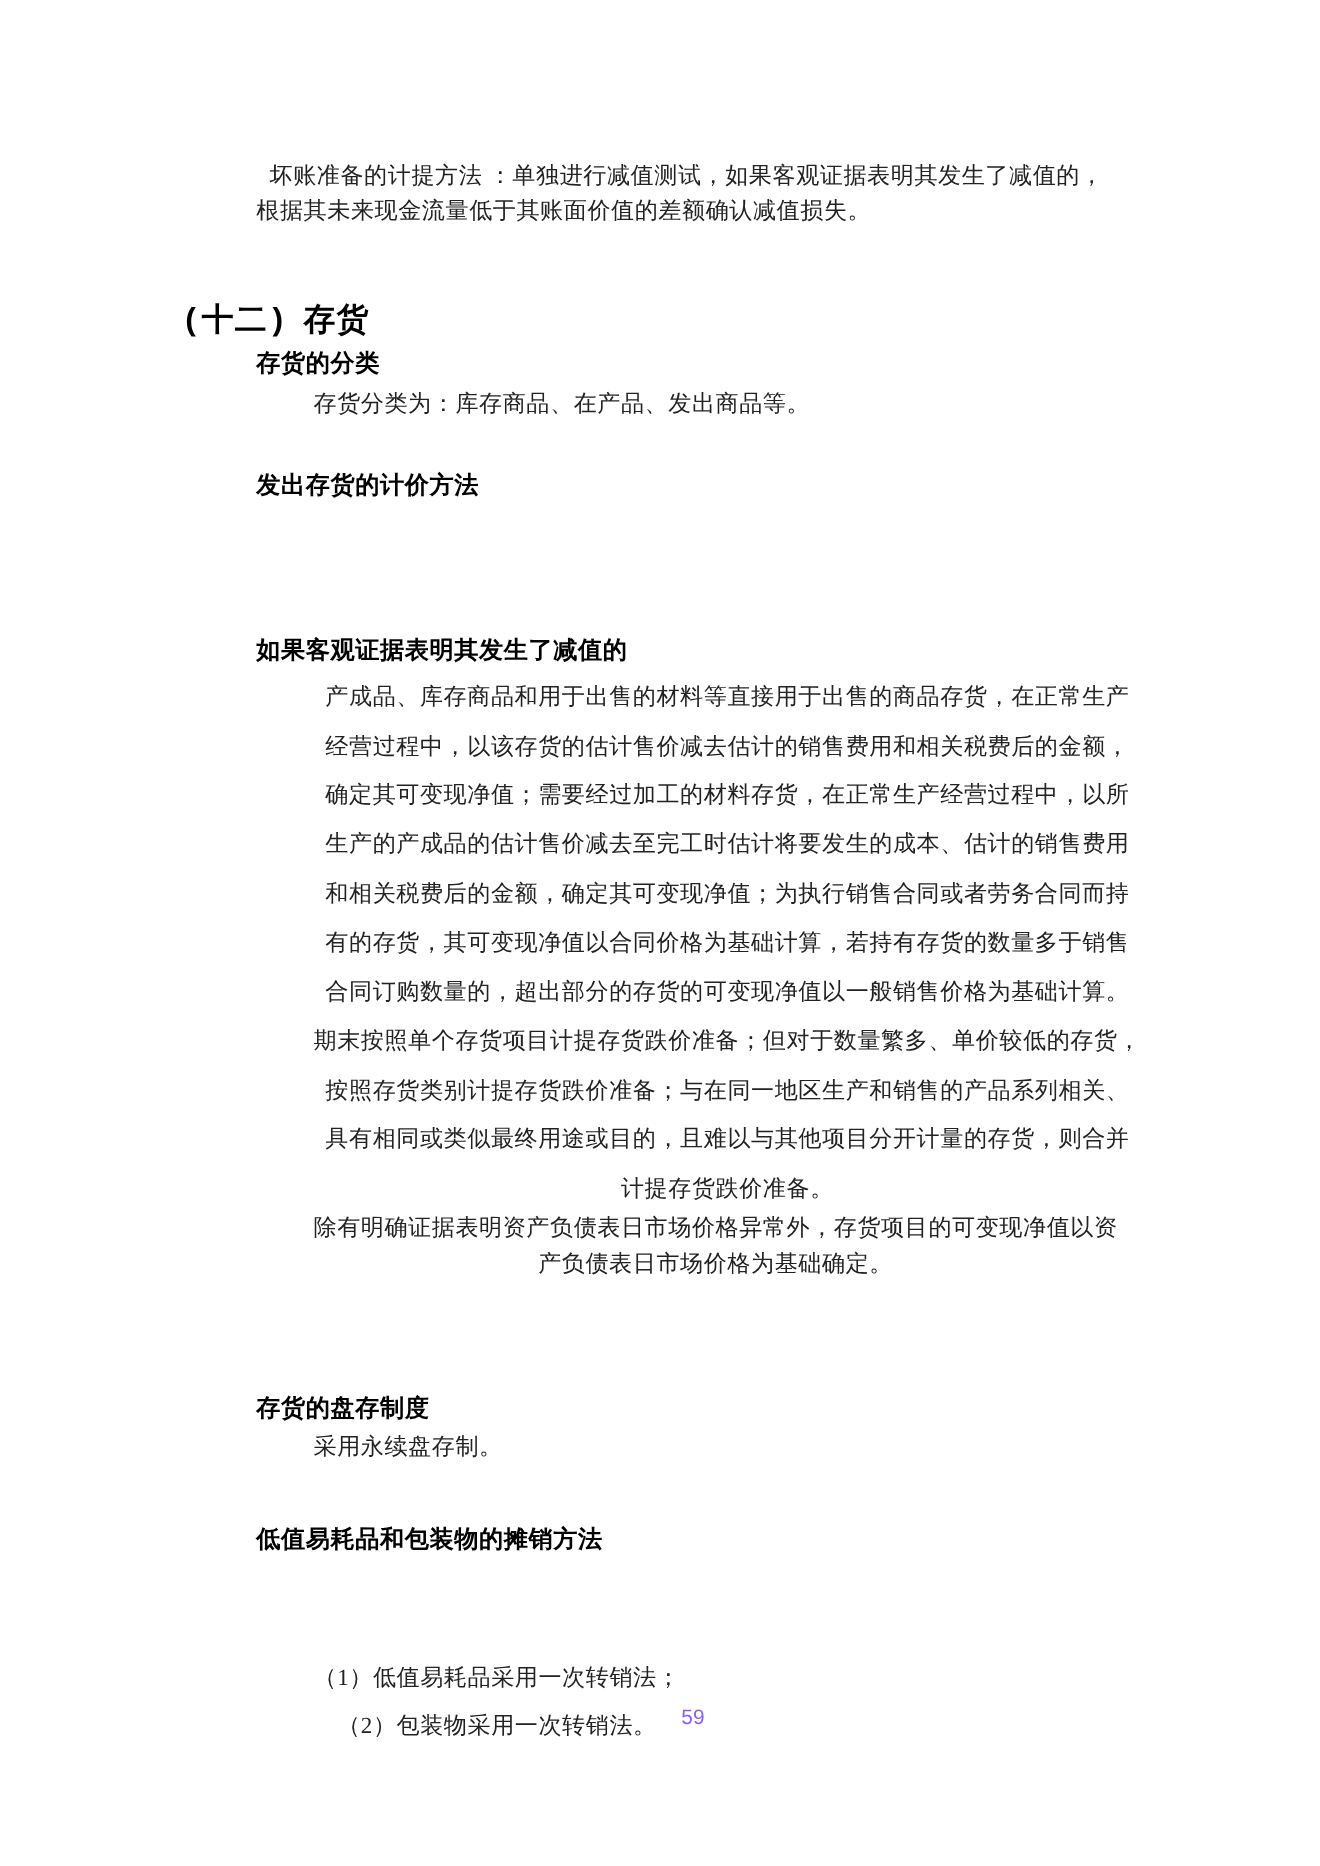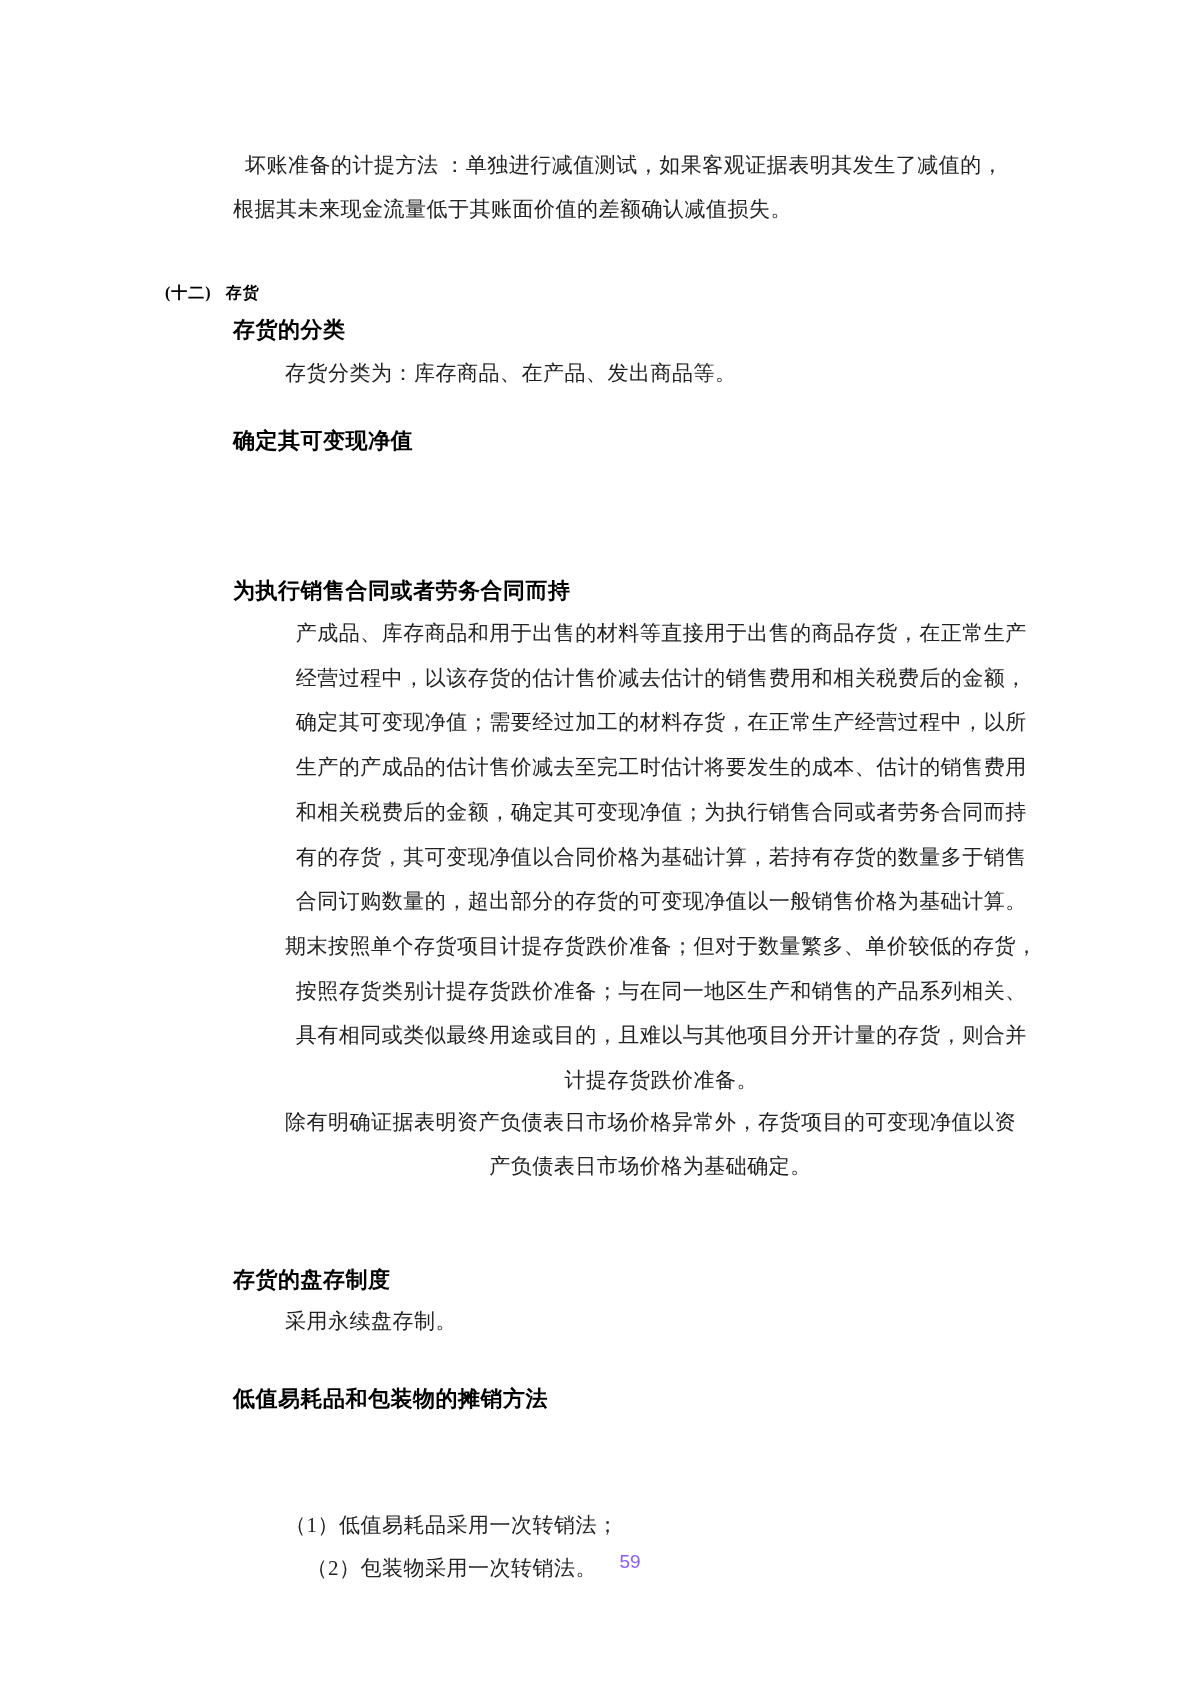--- a/index.html
+++ b/index.html
@@ -13,34 +13,34 @@
     height: 1696px;
     margin: 0 auto;
     background: #ffffff;
     overflow: hidden;
     font-family: "Liberation Serif", "DejaVu Serif", serif;
     color: #1f1f1f;
   }
   .abs { position: absolute; }
   .body-text {
     font-size: 21px;
-    line-height: 44px;
+    line-height: 32px;
     letter-spacing: 0.5px;
     white-space: pre;
     color: #222222;
   }
   .intro {
     left: 233px; top: 143px;
     text-indent: 12px;
   }
   .section-line {
     left: 165px; top: 271px;
-    font-family: Liberation Serif, serif;
+    font-family: Liberation Mono, monospace;
     font-weight: bold;
-    font-size: 16px;
+    font-size: 29px;
     line-height: 44px;
     letter-spacing: 1px;
     color: #000000;
     white-space: pre;
   }
   .section-line .sec-num { margin-right: 14px; }
   .sub-heading {
     font-family: "Liberation Sans", "DejaVu Sans", sans-serif;
     font-weight: bold;
     font-size: 22px;
@@ -79,23 +79,23 @@
 <div class="page">
 
   <div class="abs body-text intro">坏账准备的计提方法 ：单独进行减值测试，如果客观证据表明其发生了减值的，
 根据其未来现金流量低于其账面价值的差额确认减值损失。</div>
 
   <div class="abs section-line"><span class="sec-num">(十二)</span><span>存货</span></div>
 
   <div class="abs sub-heading h-sub0">存货的分类</div>
   <div class="abs body-text para p-sub0">存货分类为：库存商品、在产品、发出商品等。</div>
 
-  <div class="abs sub-heading h-sub1">确定其可变现净值</div>
+  <div class="abs sub-heading h-sub1">发出存货的计价方法</div>
 
-  <div class="abs sub-heading h-sub2">为执行销售合同或者劳务合同而持</div>
+  <div class="abs sub-heading h-sub2">如果客观证据表明其发生了减值的</div>
   <div class="abs body-text para p-sub2a">产成品、库存商品和用于出售的材料等直接用于出售的商品存货，在正常生产
 经营过程中，以该存货的估计售价减去估计的销售费用和相关税费后的金额，
 确定其可变现净值；需要经过加工的材料存货，在正常生产经营过程中，以所
 生产的产成品的估计售价减去至完工时估计将要发生的成本、估计的销售费用
 和相关税费后的金额，确定其可变现净值；为执行销售合同或者劳务合同而持
 有的存货，其可变现净值以合同价格为基础计算，若持有存货的数量多于销售
 合同订购数量的，超出部分的存货的可变现净值以一般销售价格为基础计算。
 期末按照单个存货项目计提存货跌价准备；但对于数量繁多、单价较低的存货，
 按照存货类别计提存货跌价准备；与在同一地区生产和销售的产品系列相关、
 具有相同或类似最终用途或目的，且难以与其他项目分开计量的存货，则合并

